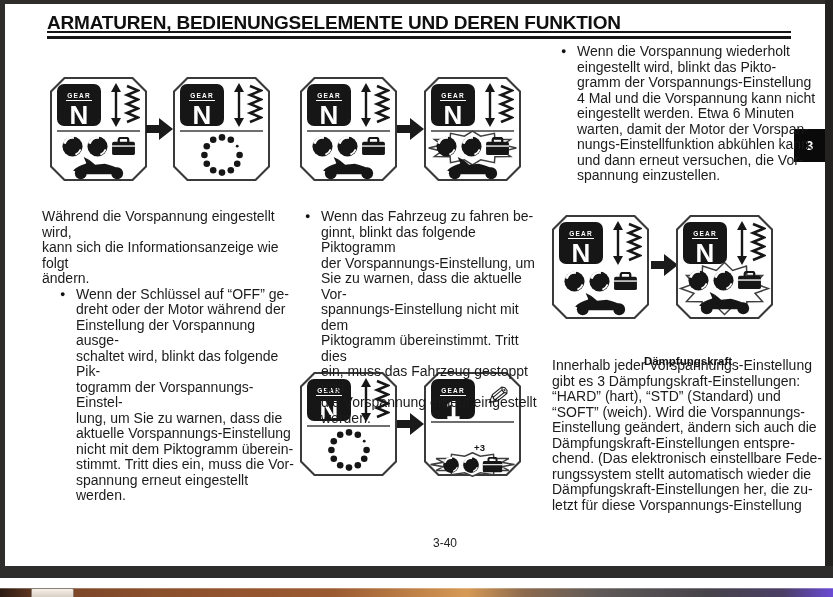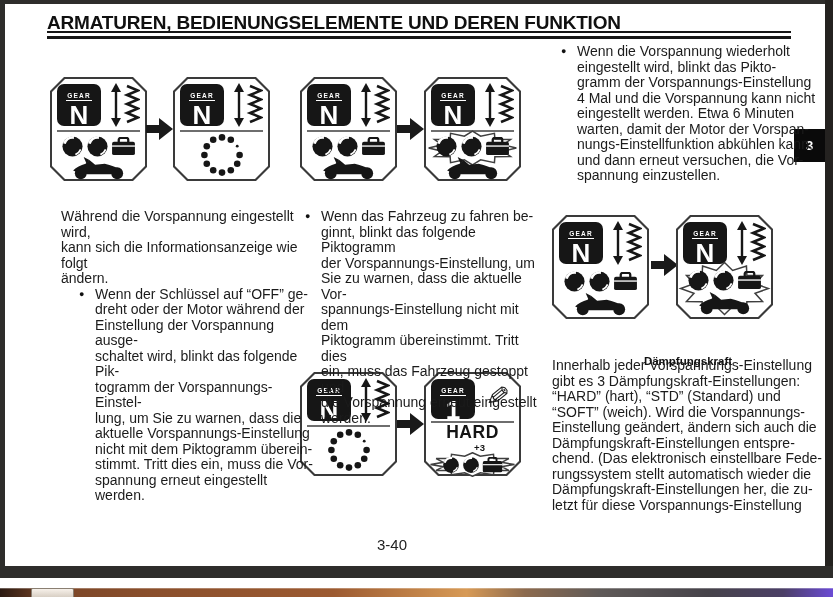--- a/index.html
+++ b/index.html
@@ -15,29 +15,29 @@
   .b-bottom{left:0;top:566px;width:833px;height:12px;background:#2e2d2b;}
   
   .title{left:47px;top:12px;width:744px;text-align:left;font-size:19px;font-weight:bold;
          letter-spacing:-0.2px;color:#101010;white-space:nowrap;}
   .title-rule{left:47px;top:31px;width:744px;height:3px;border-top:2px solid #161616;border-bottom:3px solid #161616;}
   
   .chapter-tab{left:794px;top:129px;width:31px;height:33px;background:#0a0a0a;color:#fff;
          font-size:13px;font-weight:bold;display:flex;align-items:center;justify-content:center;}
   
   .txt{font-size:14px;line-height:15.5px;color:#1b1b1b;white-space:pre-line;}
-  .col-left{left:61px;top:209px;width:254px;}
+  .col-left{left:42px;top:209px;width:254px;}
   .col-mid{left:305px;top:209px;width:238px;}
   .col-right-top{left:561px;top:44px;width:262px;}
   .bullet-item{display:flex;}
   .bullet-item.indent{padding-left:18px;}
   .marker{width:16px;flex:0 0 16px;font-size:9px;line-height:15.5px;color:#111;}
   .damp-heading{left:552px;top:355px;width:272px;font-size:11.5px;font-weight:bold;color:#111;text-align:center;}
   .damp-par{left:552px;top:358px;width:276px;}
-  .page-num{left:377px;top:536px;width:80px;text-align:left;font-size:15px;color:#222;}
+  .page-num{left:377px;top:536px;width:80px;text-align:right;font-size:12px;color:#222;}
   
   .disp{position:absolute;width:97px;height:104px;}
   .oct{position:absolute;inset:0;background:#3a3a3a;
        clip-path:polygon(14px 0,calc(100% - 14px) 0,100% 14px,100% calc(100% - 14px),calc(100% - 14px) 100%,14px 100%,0 calc(100% - 14px),0 14px);}
   .oct-in{position:absolute;inset:2px;background:#fff;
        clip-path:polygon(13px 0,calc(100% - 13px) 0,100% 13px,100% calc(100% - 13px),calc(100% - 13px) 100%,13px 100%,0 calc(100% - 13px),0 13px);}
   .gear-unit{position:absolute;left:7px;top:7px;width:44px;height:42px;background:#161616;border-radius:7px;
        color:#fff;text-align:center;}
   .gear-label{display:inline-block;font-size:6.5px;font-weight:bold;letter-spacing:1.2px;
        border-bottom:1px solid #fff;margin-top:3px;padding:0 1px;line-height:8px;}
@@ -253,21 +253,20 @@
 <div class="disp" style="left:424px;top:372px;">
   <div class="oct">
       <div class="oct-in"></div>
     </div>
   <div class="gear-unit" style="height:40px;">
     <span class="gear-label">GEAR</span>
     <div class="gear-letter">1</div>
   </div>
   <div class="pen">✎</div>
   <div class="divider" style="top:49px;"></div>
-  <div class="hard-word">HARD</div>
   <div class="plus3">+3</div>
   <svg class="burst" style="left:4px;top:80px;" width="89" height="25" viewBox="-3 -3 106 106" preserveAspectRatio="none">
       <use href="#ic-burst"></use>
     </svg>
   <div class="helm-row hr-small">
     <svg width="18" height="18" viewBox="0 0 24 24">
         <use href="#ic-helmet"></use>
       </svg>
     <svg width="18" height="18" viewBox="0 0 24 24">
         <use href="#ic-helmet"></use>

